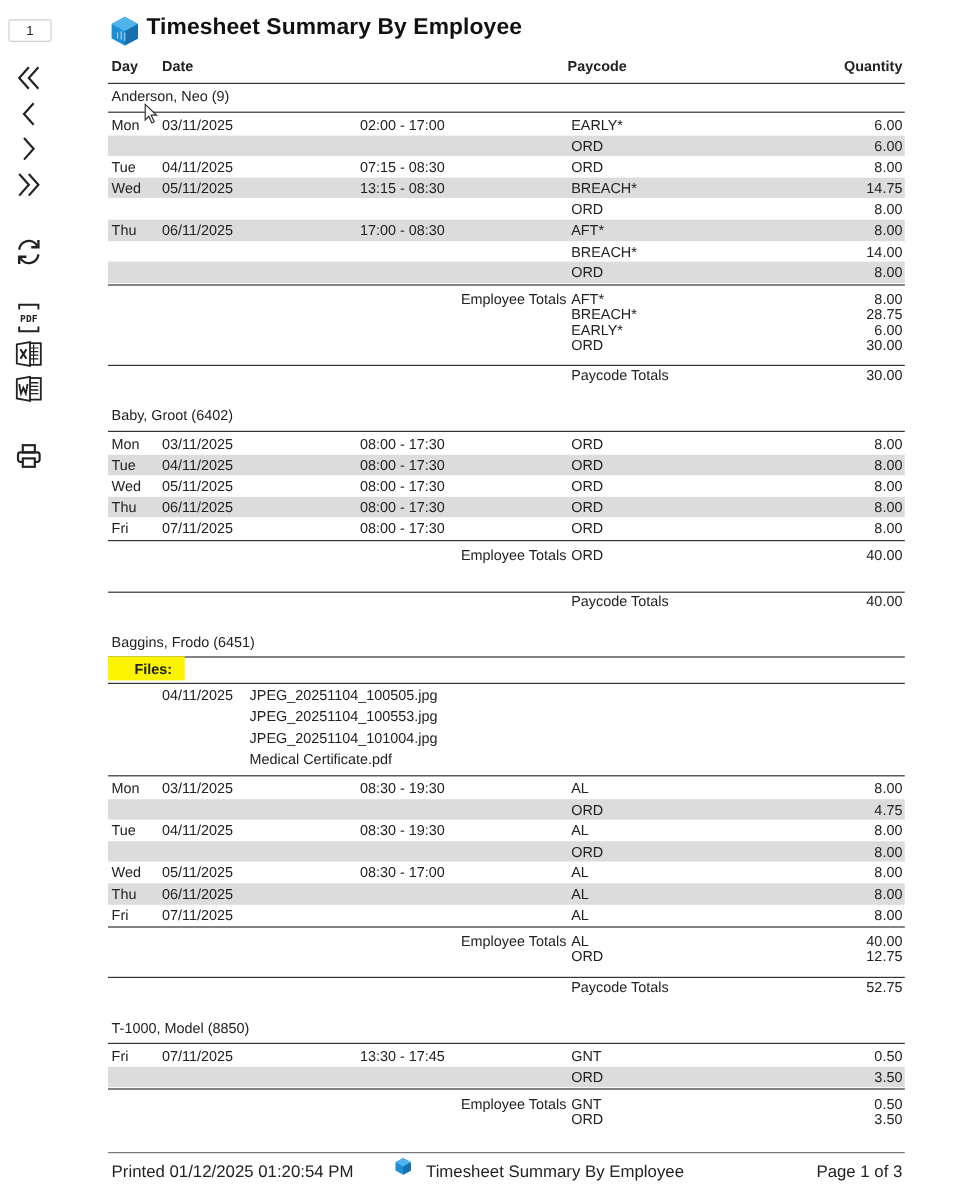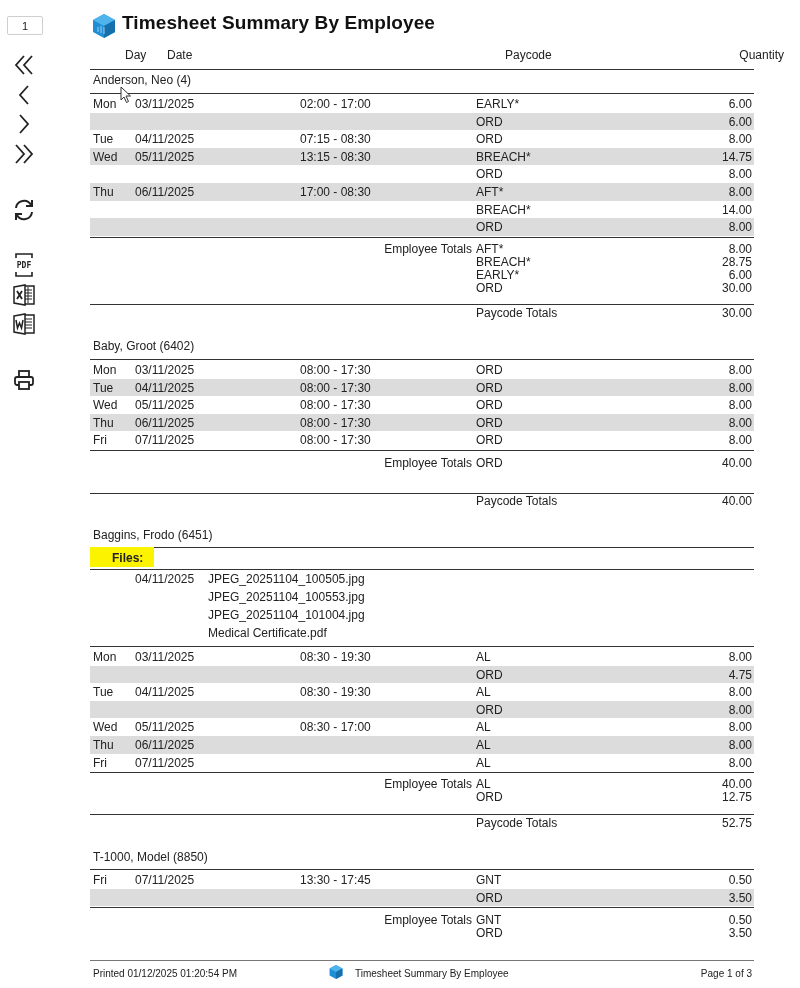--- a/index.html
+++ b/index.html
@@ -16,21 +16,21 @@
             align-items: center; justify-content: center; cursor: pointer; }
   .tb-btn svg { display: block; }
 
   
   .report { position: absolute; left: 90px; top: 0; width: 664px; }
   .hdr { position: absolute; left: 0; top: 11px; width: 664px; height: 28px; }
   .logo { position: absolute; left: 2px; top: 2px; }
   .title { position: absolute; left: 32px; top: 1px; font-size: 19px; font-weight: bold; color: #111; letter-spacing: 0.1px; }
   .period { position: absolute; right: 0; top: 6px; font-size: 12px; color: #222; }
 
-  .colhdr { position: absolute; left: 0; top: 48px; width: 664px; height: 20px; font-size: 12px; font-weight: normal; color: #222; margin-left: 32px; }
+  .colhdr { position: absolute; left: 0; top: 48px; width: 664px; height: 20px; font-size: 12px; font-weight: bold; color: #222; }
   .colhdr span { position: absolute; top: 0; }
 
   .hr { position: absolute; left: 0; width: 664px; height: 0; border-top: 1.5px solid #333; }
   .hr.grey { border-top-color: #777; }
 
   .emp-name { position: absolute; left: 3px; font-size: 12px; color: #222; }
 
   .row { position: absolute; left: 0; width: 664px; height: 17.5px; font-size: 12px; color: #222; }
   .row.shade { background: #dcdcdc; }
   .row span { position: absolute; top: 2px; white-space: nowrap; }
@@ -47,21 +47,21 @@
 
   .ptot { position: absolute; left: 0; width: 664px; font-size: 12px; color: #222; }
   .ptot .lbl { position: absolute; left: 386px; }
   .ptot .val { position: absolute; right: 2px; }
 
   .files-hl { position: absolute; left: 0; top: 547px; width: 64px; height: 20px; background: #fcf300; }
   .files-lbl { position: absolute; left: 3px; top: 551px; font-size: 12px; font-weight: bold; color: #222; padding-left: 19px; }
   .file-date { position: absolute; left: 45px; font-size: 12px; color: #222; }
   .file-name { position: absolute; left: 118px; font-size: 12px; color: #222; }
 
-  .footer { position: absolute; left: 0; top: 960px; width: 664px; height: 24px; font-size: 10px; color: #222; }
+  .footer { position: absolute; left: 0; top: 960px; width: 664px; height: 24px; font-size: 14px; color: #222; }
   .footer .printed { position: absolute; left: 3px; top: 8px; }
   .footer .flogo { position: absolute; left: 239px; top: 4px; }
   .footer .ftitle { position: absolute; left: 265px; top: 8px; }
   .footer .fpage { position: absolute; right: 2px; top: 8px; }
 
   .cursor { position: absolute; left: 120px; top: 86px; }
 </style>
 </head>
 <body>
 
@@ -144,21 +144,21 @@
   <div class="colhdr">
     <span style="left:3px">Day</span>
     <span style="left:45px">Date</span>
     <span style="left:383px">Paycode</span>
     <span style="right:2px">Quantity</span>
   </div>
   <div class="hr" style="top:69px"></div>
 
   <div id="body-content">
       <div>
-        <div class="emp-name" style="top:73px">Anderson, Neo (4)</div>
+        <div class="emp-name" style="top:73px">Anderson, Neo (9)</div>
         <div class="hr" style="top:93px"></div>
         <div class="row" style="top:95px">
           <span class="c-day">Mon</span>
           <span class="c-date">03/11/2025</span>
           <span class="c-time">02:00 - 17:00</span>
           <span class="c-pay">EARLY*</span>
           <span class="c-qty">6.00</span>
         </div>
         <div class="row shade" style="top:112.6px">
           <span class="c-day"></span>

